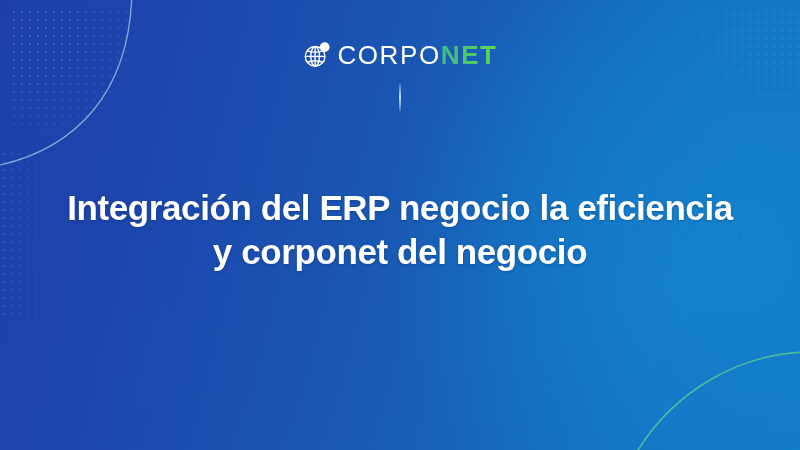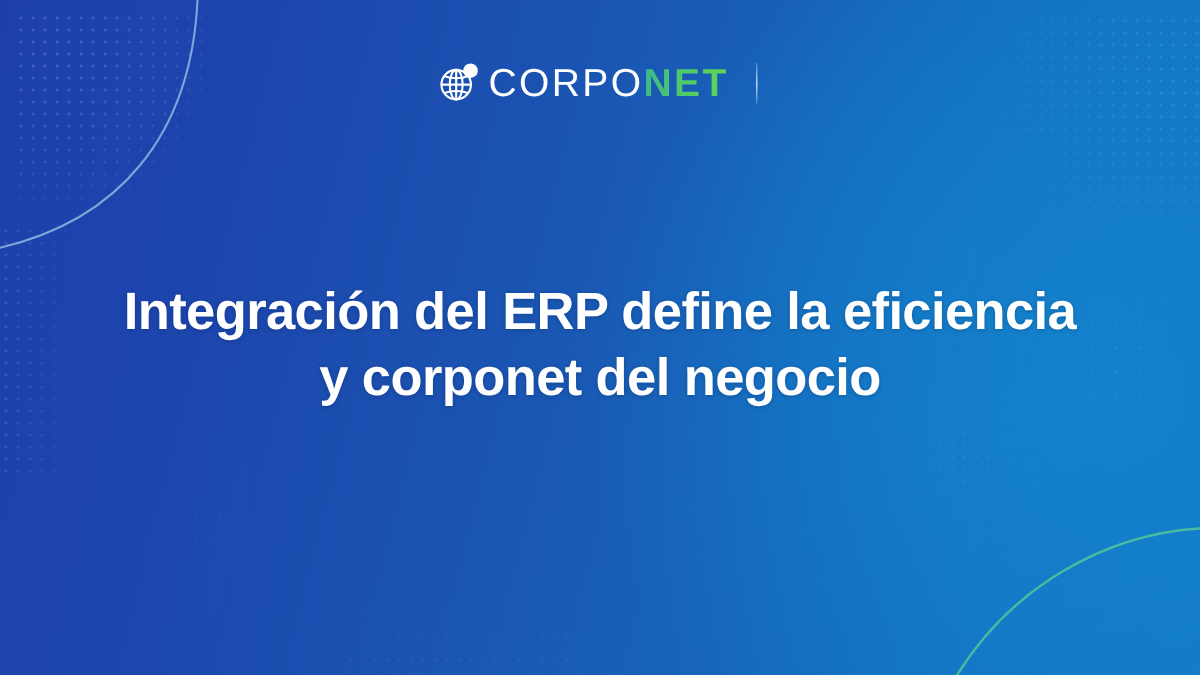--- a/index.html
+++ b/index.html
@@ -68,21 +68,21 @@
     mask-image: radial-gradient(circle at 40% 50%, #000 0%, transparent 72%);
     opacity:.20;
   }
 
   
   .arc-svg { position:absolute; left:0; top:0; width:800px; height:450px; pointer-events:none; }
 
   
   #logo-lockup {
     position:absolute; left:0; right:0; top:40px;
-    display:flex; align-items:center; justify-content:center; gap:14px;
+    display:flex; align-items:center; justify-content:center; gap:14px;flex-direction:column;
   }
   #corponet-logo { display:flex; align-items:center; gap:5px; }
   .globe-wrap { display:block; width:30px; height:30px; }
   #corponet-wordmark {
     font-size:26px; font-weight:400; letter-spacing:1.6px;
     line-height:1; white-space:nowrap;
   }
   #corponet-wordmark .w-corpo { color:#ffffff; }
   #corponet-wordmark .w-net {
     background:linear-gradient(90deg,#3fb98a 0%, #4ec96d 45%, #62d74e 100%);
@@ -185,18 +185,18 @@
       </svg>
       <div id="corponet-wordmark"><span class="w-corpo">CORPO</span><span class="w-net">NET</span></div>
     </div>
 
     <div id="logo-divider"></div>
 
 
   </div>
 
   <h1 id="headline">
-    <span class="line">Integración del ERP define la eficiencia</span>
+    <span class="line">Integración del ERP negocio la eficiencia</span>
     <span class="line">y corponet del negocio</span>
   </h1>
 
 
 </div>
 
 </body></html>

